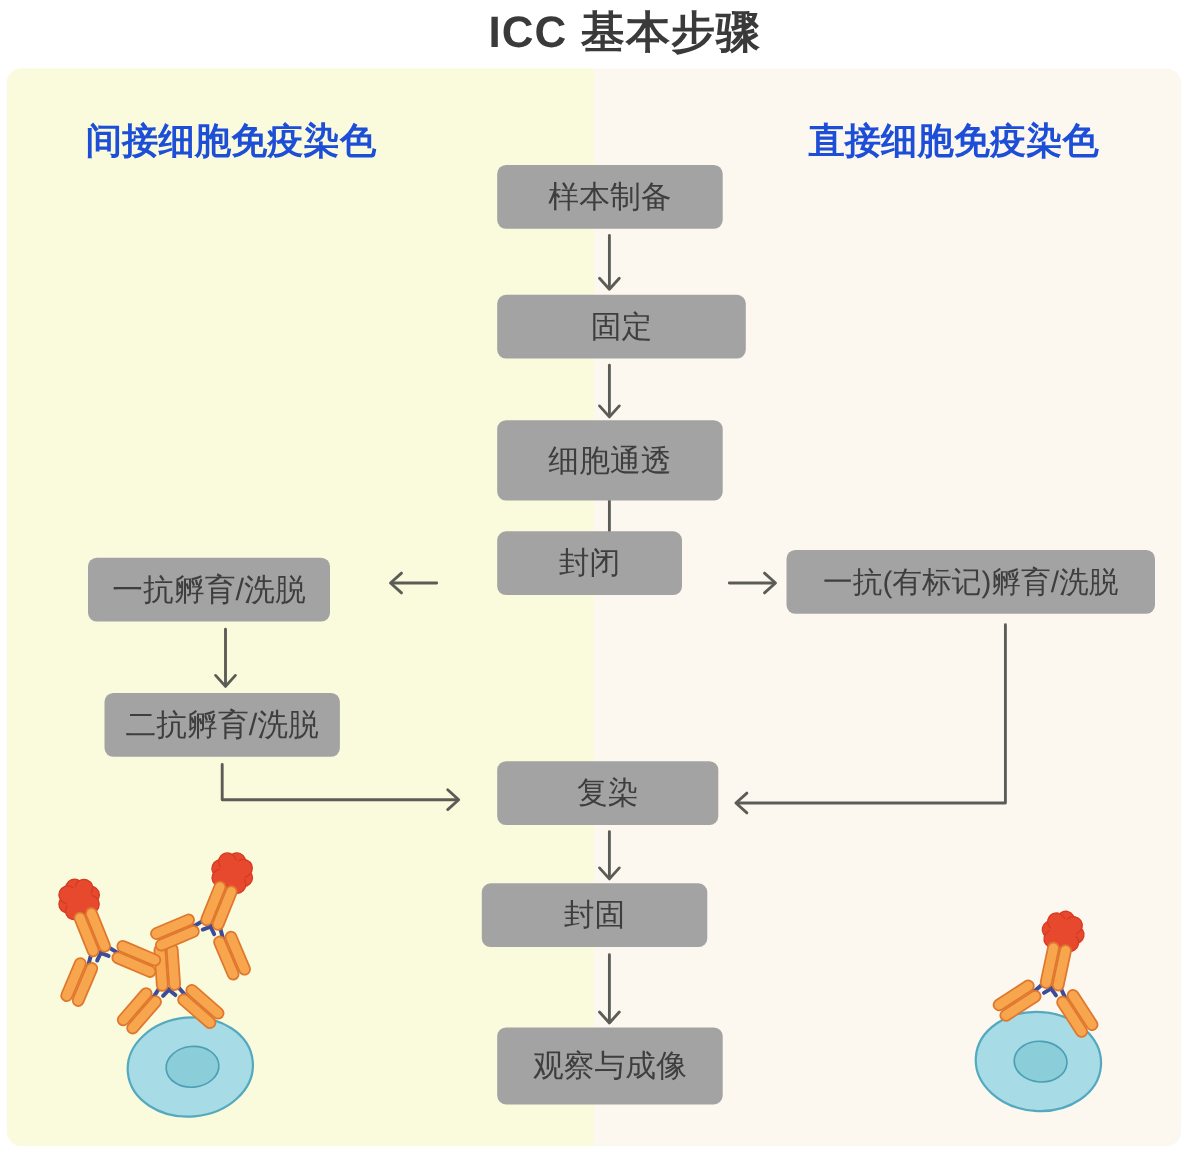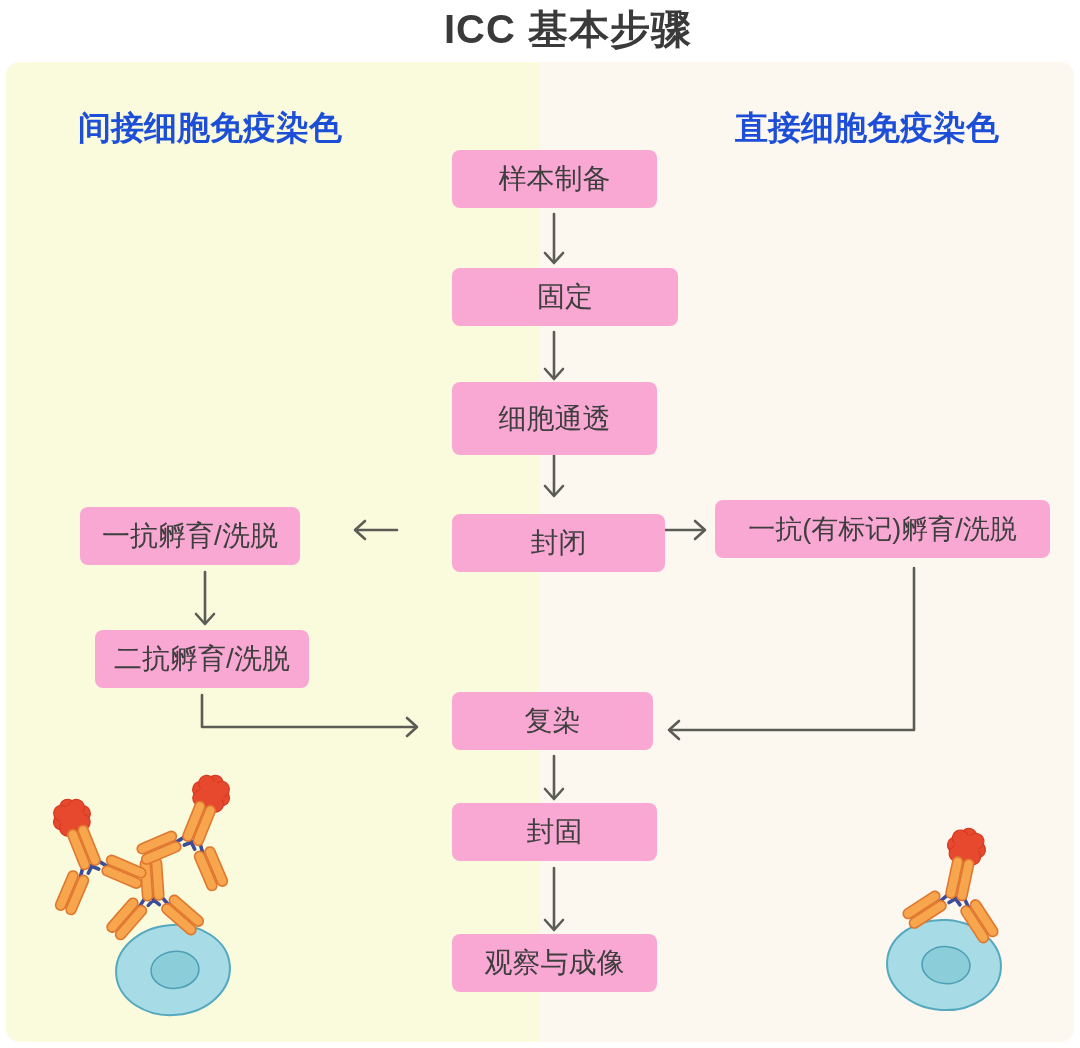--- a/index.html
+++ b/index.html
@@ -16,21 +16,21 @@
     position:absolute;left:6px;top:62px;width:1068px;height:980px;
     border-radius:14px;overflow:hidden;
   }
   .half{position:absolute;top:0;height:100%;}
   .half.left{left:0;width:534px;background:#fafadc;}
   .half.right{left:534px;width:534px;background:#fdf8ef;}
   .branch-label{
     position:absolute;font-size:33px;font-weight:bold;color:#1d4ed8;white-space:nowrap;
   }
   .step{
-    position:absolute;background:#f9a8d4;border-radius:8px;
+    position:absolute;background:#a3a3a3;border-radius:8px;
     display:flex;align-items:center;justify-content:center;
     font-size:28px;font-weight:500;color:#3e3e3e;white-space:nowrap;
   }
   .step.small-text{font-size:27px;text-align:right;}
   svg.overlay{position:absolute;left:0;top:0;pointer-events:none;}
   .conn{stroke:#5c5c57;stroke-width:2.6;fill:none;stroke-linecap:round;stroke-linejoin:round;}
   .art{position:absolute;}
 </style>
 </head>
 <body>
@@ -133,27 +133,27 @@
   </g>
   <g>
     <path class="conn" d="M554,868 L554,929"></path>
       <path class="conn" d="M545,920 L554,930 L563,920"></path>
   </g>
 </svg>
 
 <div class="step" style="left:452px;top:150px;width:205px;height:58px">样本制备</div>
 <div class="step" style="left:452px;top:268px;width:226px;height:58px">固定</div>
 <div class="step" style="left:452px;top:382px;width:205px;height:73px">细胞通透</div>
-<div class="step" style="left:452px;top:514px;width:213px;height:58px">封闭</div>
+<div class="step" style="left:452px;top:483px;width:168px;height:58px">封闭</div>
 <div class="step" style="left:80px;top:507px;width:220px;height:58px">一抗孵育/洗脱</div>
 <div class="step" style="left:95px;top:630px;width:214px;height:58px">二抗孵育/洗脱</div>
 <div class="step small-text" style="left:715px;top:500px;width:335px;height:58px">一抗(有标记)孵育/洗脱</div>
 <div class="step" style="left:452px;top:692px;width:201px;height:58px">复染</div>
-<div class="step" style="left:452px;top:803px;width:205px;height:58px">封固</div>
-<div class="step" style="left:452px;top:934px;width:205px;height:58px">观察与成像</div>
+<div class="step" style="left:438px;top:803px;width:205px;height:58px">封固</div>
+<div class="step" style="left:452px;top:934px;width:205px;height:70px">观察与成像</div>
 
 <svg class="art" style="left:113px;top:921px" width="120" height="98" viewBox="0 0 120 96">
   <g transform="rotate(-5 60 48)">
       <use href="#cell-sym"></use>
     </g>
 </svg>
 <svg class="art" style="left:97px;top:825px;transform:rotate(-4deg)" width="112" height="136" viewBox="0 0 140 170">
     <use href="#ab-plain"></use>
   </svg>
 <svg class="art" style="left:33px;top:792px;transform:rotate(-22deg)" width="112" height="136" viewBox="0 0 140 170">

